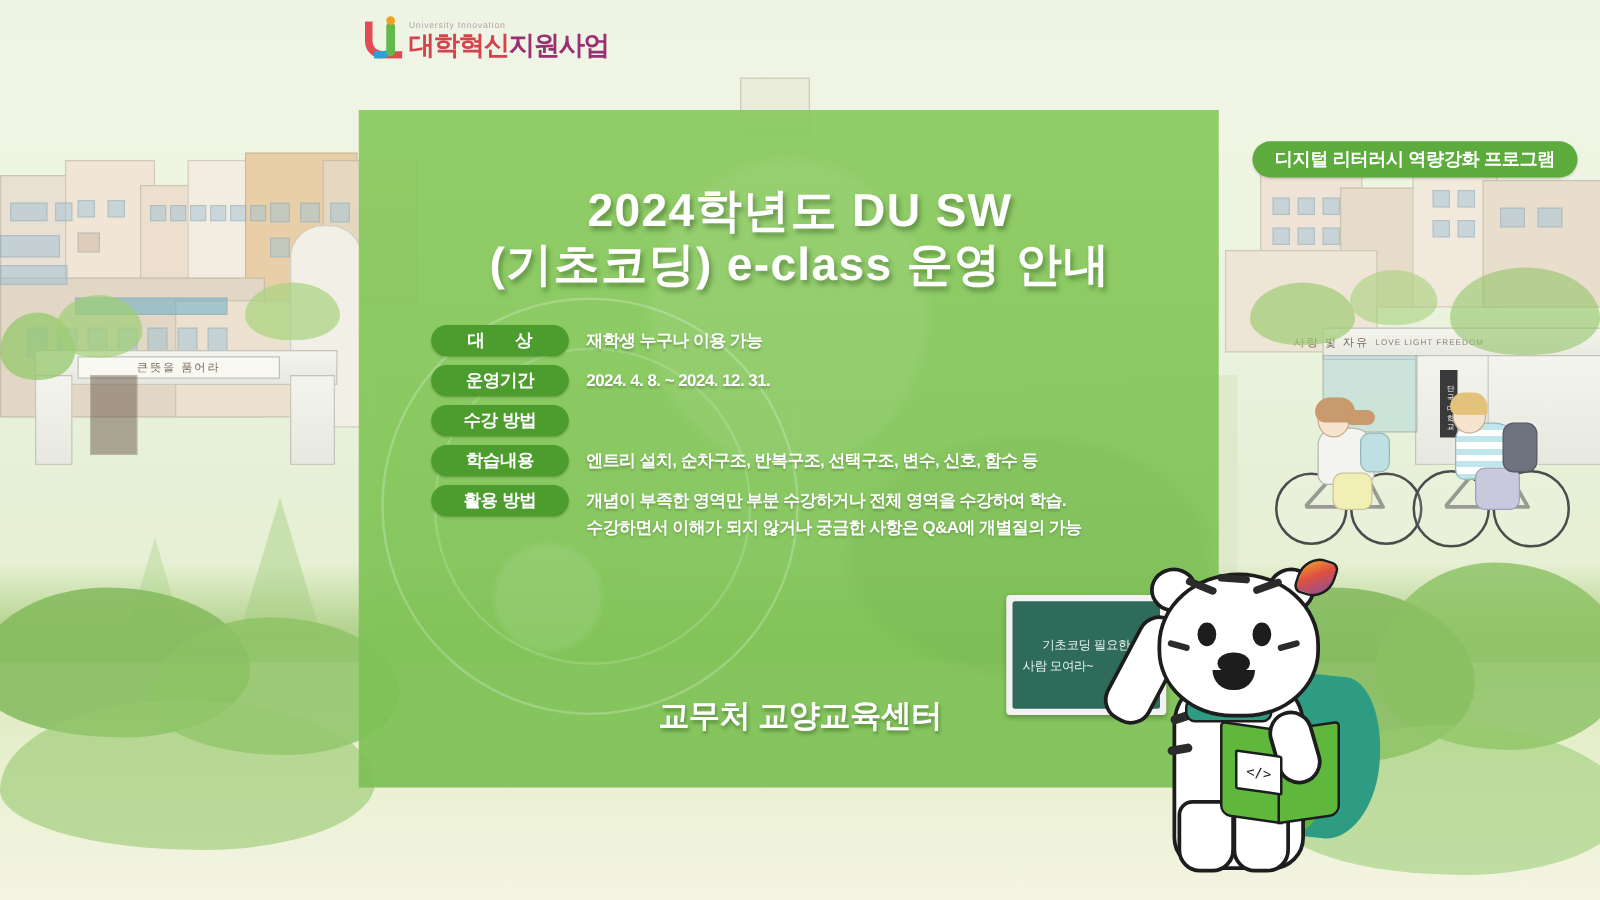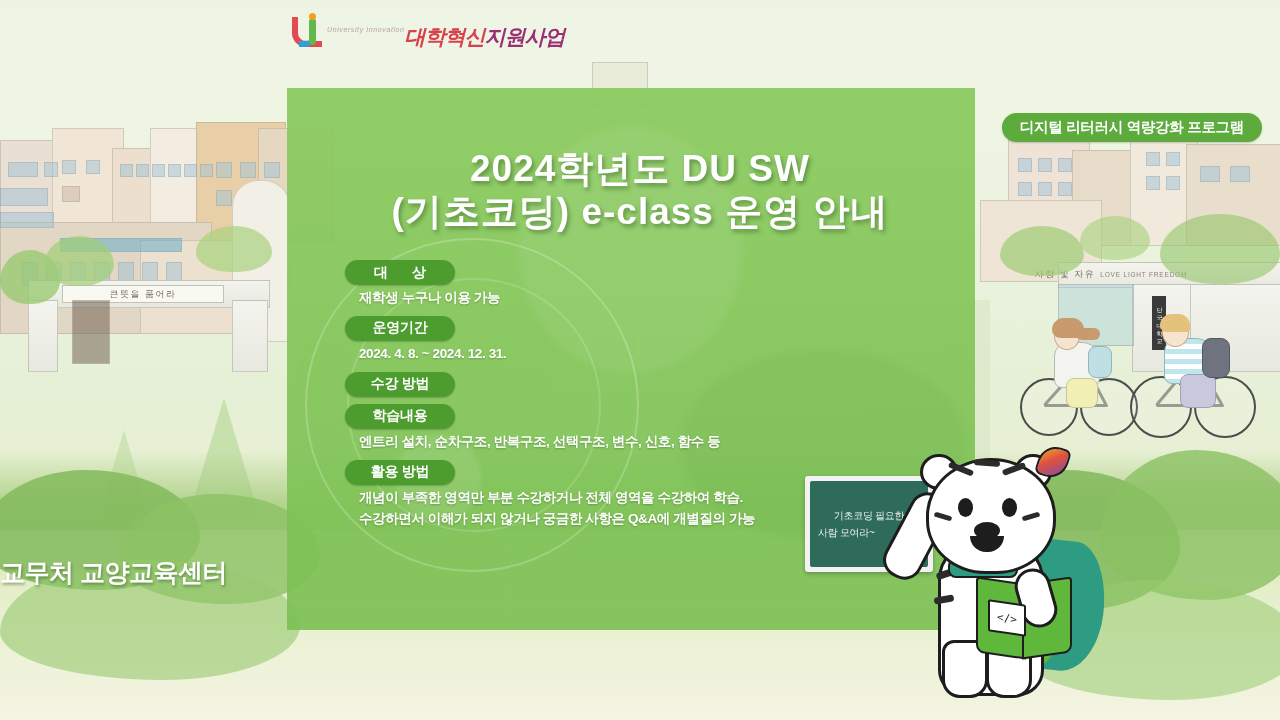--- a/index.html
+++ b/index.html
@@ -57,21 +57,21 @@
   
   .logo{position:absolute;left:292px;top:14px;display:flex;align-items:flex-end;gap:5px;}
   .logo-mark{position:relative;width:30px;height:33px;}
   .logo-u{position:absolute;left:0;bottom:0;width:24px;height:24px;
     border:6px solid #e34a52;border-top:none;border-right:none;
     border-radius:0 0 0 14px;}
   .logo-u2{position:absolute;left:7px;bottom:0;width:17px;height:20px;
     border:6px solid #2f9fd6;border-top:none;border-left:none;border-right:none;border-radius:0 0 12px 0;}
   .logo-j{position:absolute;left:17px;bottom:2px;width:7px;height:26px;background:#63b84b;border-radius:3px 3px 6px 6px;}
   .logo-dot{position:absolute;left:17px;top:-1px;width:7px;height:7px;background:#f0a11e;border-radius:50%;}
-  .logo-text{display:flex;flex-direction:row;line-height:1;font-style:italic;}
+  .logo-text{display:flex;flex-direction:column;line-height:1;}
   .logo-en{font-size:7px;color:#b8a0a8;letter-spacing:.6px;margin-bottom:2px;}
   .logo-kr{font-size:21px;font-weight:bold;letter-spacing:-1px;}
   .logo-kr .a{color:#d7414c;}
   .logo-kr .b{color:#9b2f74;}
 
   
   .panel{position:absolute;left:287px;top:88px;width:688px;height:542px;
     background:linear-gradient(180deg,rgba(138,202,94,.93) 0%,rgba(131,198,89,.92) 45%,rgba(124,192,84,.92) 100%);}
   .panel-ghost{position:absolute;inset:0;opacity:.17;
     background:
@@ -87,29 +87,29 @@
     padding:5px 18px;border-radius:16px;font-size:14.5px;font-weight:bold;letter-spacing:-.3px;
     box-shadow:0 1px 2px rgba(0,0,0,.18);}
 
   .title{position:absolute;left:0;right:0;top:148px;text-align:center;color:#fff;
     font-size:37px;font-weight:bold;letter-spacing:1px;line-height:1.16;
     text-shadow:2px 3px 4px rgba(40,70,25,.45);}
   .title .ln{display:block;}
 
   
   .info{position:absolute;left:345px;top:260px;width:620px;}
-  .row{display:flex;align-items:flex-start;margin-bottom:7px;flex-direction:column;}
+  .row{display:flex;align-items:flex-start;margin-bottom:7px;}
   .pill{flex:0 0 auto;width:110px;height:25px;background:#4d9c2e;color:#fff;border-radius:14px;
     display:flex;align-items:center;justify-content:center;font-size:14px;font-weight:bold;
     letter-spacing:-.3px;box-shadow:0 1px 2px rgba(0,0,0,.2);}
   .pill.spaced{letter-spacing:10px;text-indent:10px;}
   .val{margin-left:14px;color:#fff;font-size:13.5px;font-weight:bold;line-height:1.55;
     letter-spacing:-.4px;text-shadow:0 1px 2px rgba(40,70,25,.35);padding-top:3px;white-space:pre-line;}
 
-  .footer-org{position:absolute;left:0;right:0;top:556px;color:#fff;
+  .footer-org{position:absolute;left:0;right:0;top:556px;text-align:center;color:#fff;
     font-size:25px;font-weight:bold;letter-spacing:-.5px;
     text-shadow:1px 2px 3px rgba(40,70,25,.45);}
 
   
   .board{position:absolute;left:805px;top:476px;width:128px;height:96px;
     background:#f2f2f2;border-radius:3px;box-shadow:0 2px 4px rgba(0,0,0,.25);padding:5px;box-sizing:border-box;}
   .board-inner{width:100%;height:100%;background:#2f6b5a;border-radius:2px;
     display:flex;flex-direction:column;align-items:center;justify-content:center;gap:3px;
     font-size:10px;color:#eaf3ee;letter-spacing:-.3px;}
   .board-inner span{display:block;}

